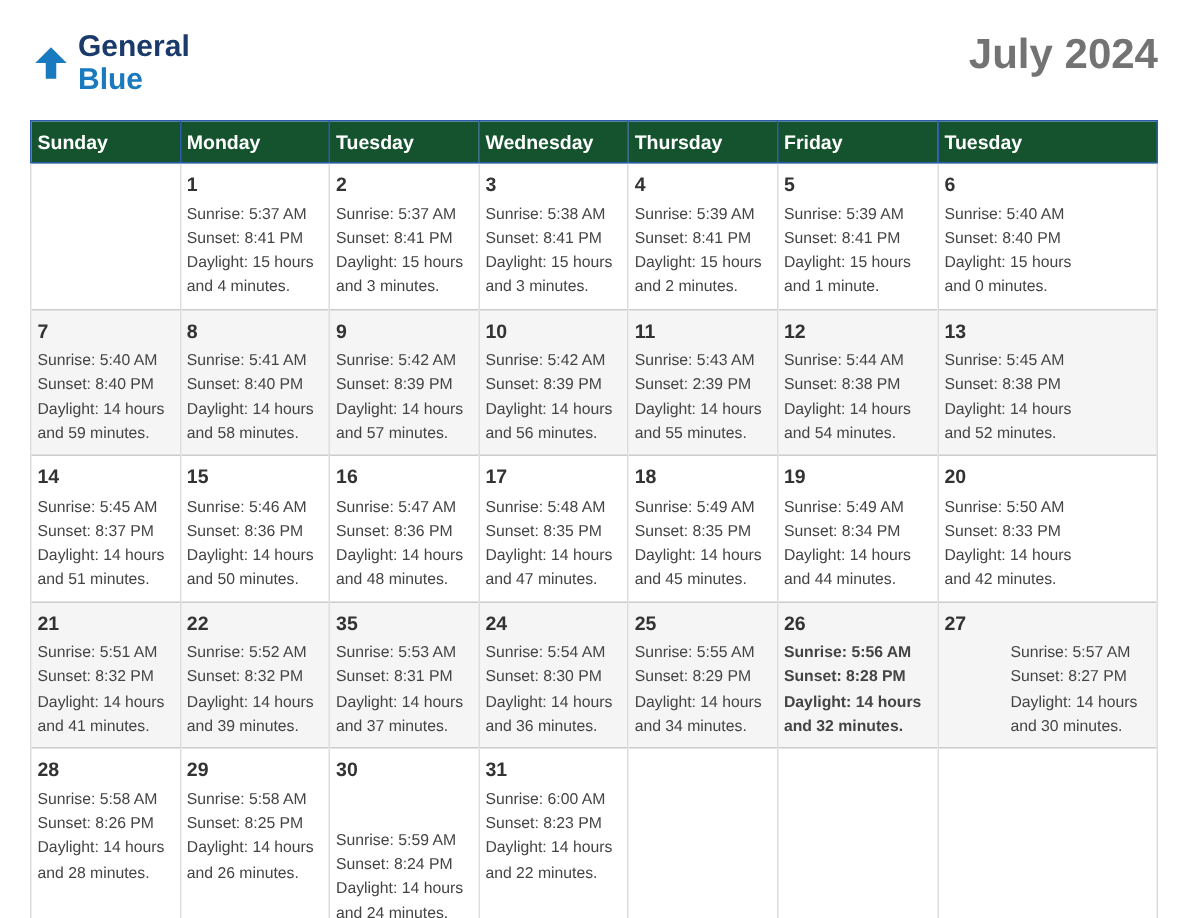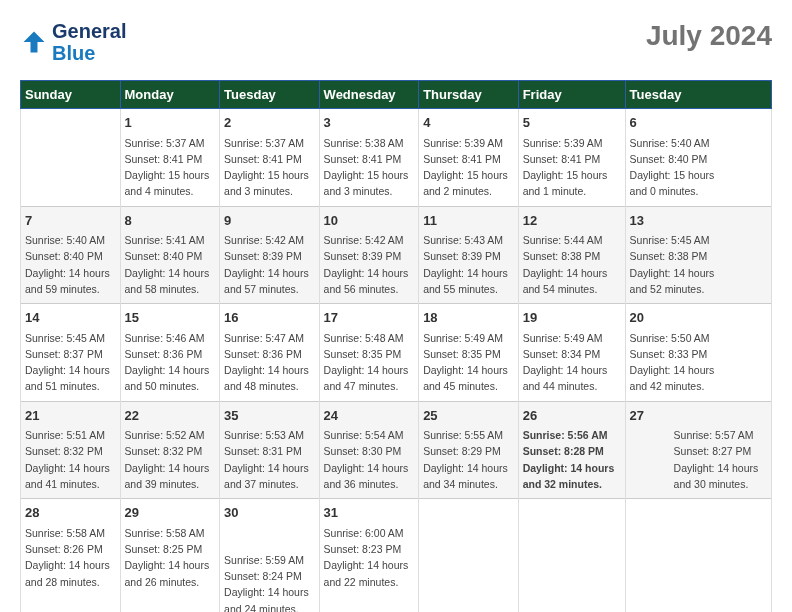--- a/index.html
+++ b/index.html
@@ -183,21 +183,21 @@
         <td>
           <span class="day-number">10</span>
           <div class="day-info" style="white-space: pre-line;">Sunrise: 5:42 AM
 Sunset: 8:39 PM
 Daylight: 14 hours
 and 56 minutes.</div>
         </td>
         <td>
           <span class="day-number">11</span>
           <div class="day-info" style="white-space: pre-line;">Sunrise: 5:43 AM
-Sunset: 8:39 PM
+Sunset: 2:39 PM
 Daylight: 14 hours
 and 55 minutes.</div>
         </td>
         <td>
           <span class="day-number">12</span>
           <div class="day-info" style="white-space: pre-line;">Sunrise: 5:44 AM
 Sunset: 8:38 PM
 Daylight: 14 hours
 and 54 minutes.</div>
         </td>

